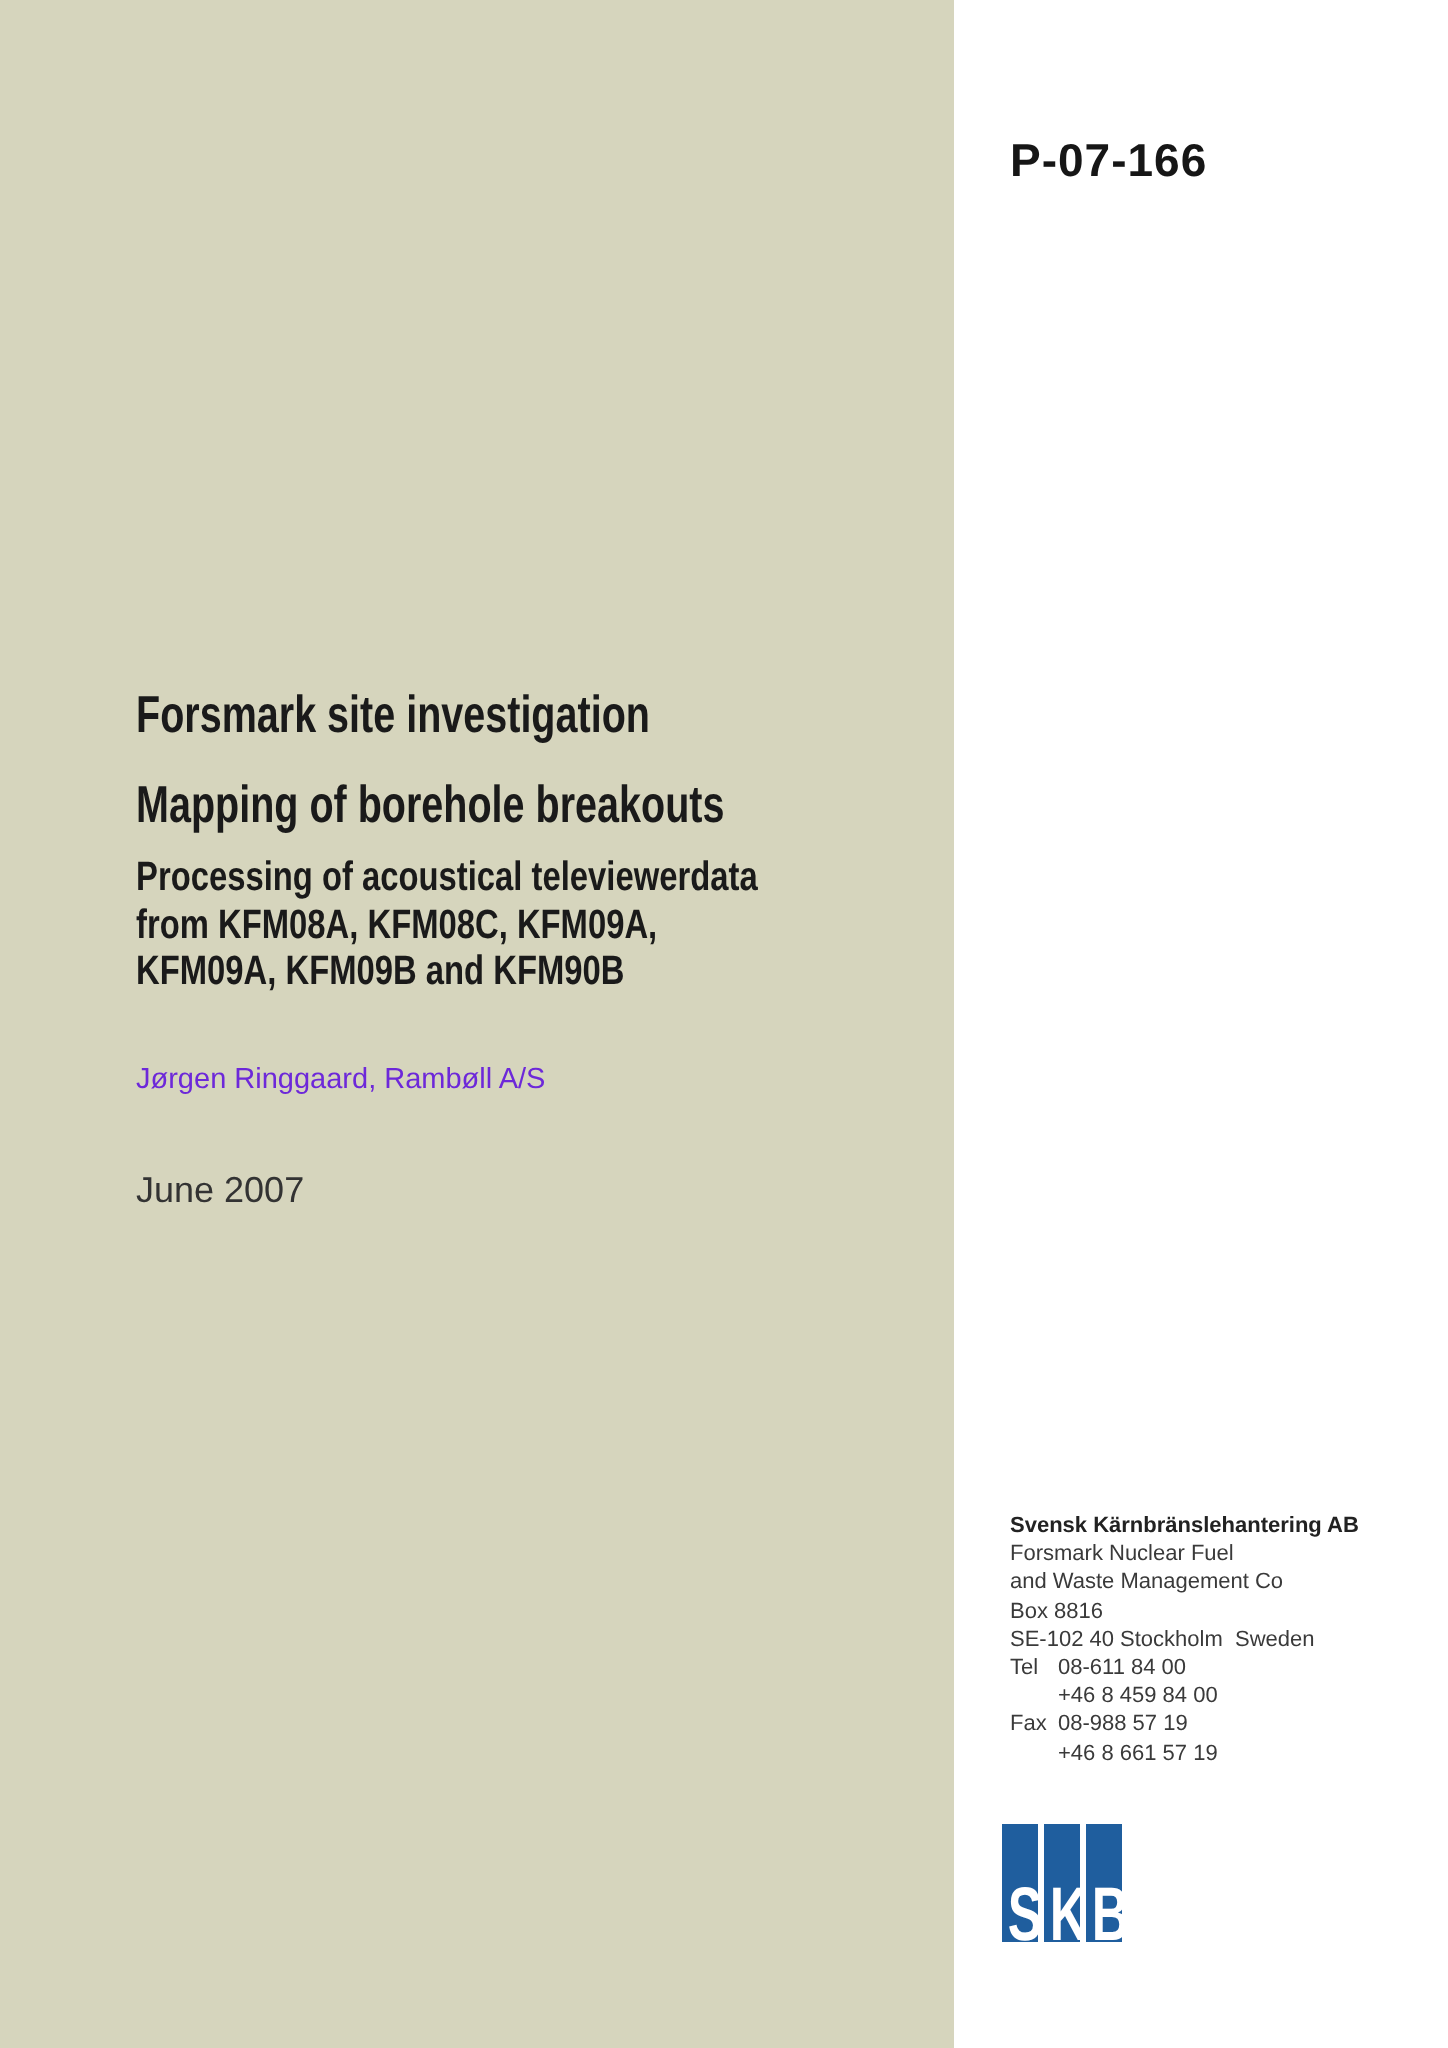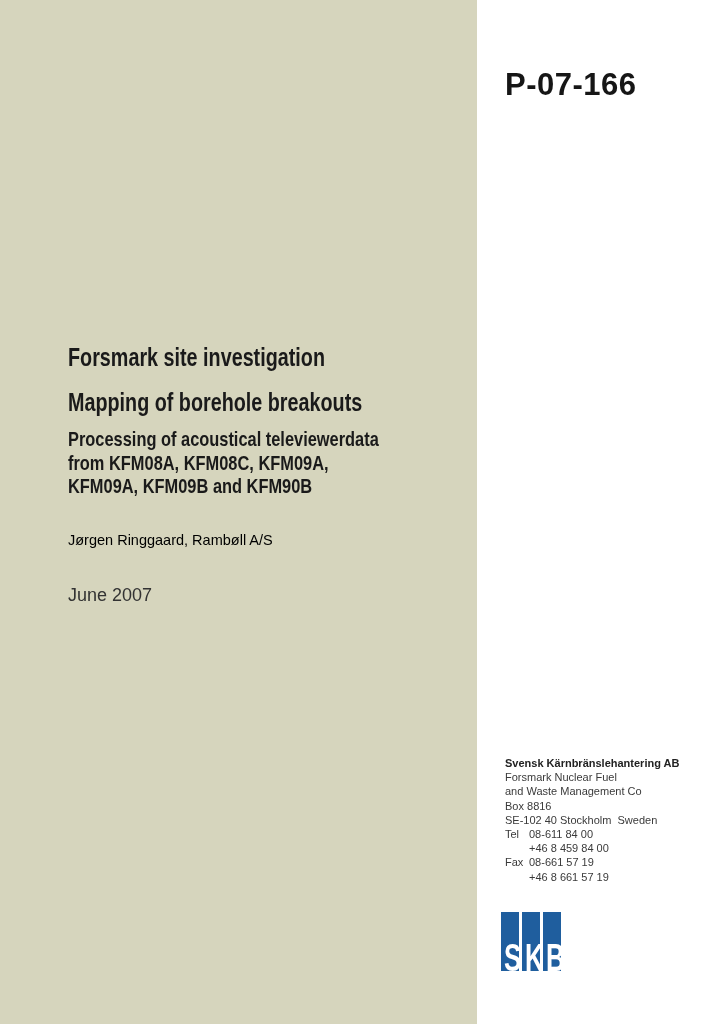--- a/index.html
+++ b/index.html
@@ -16,21 +16,21 @@
     background: #ffffff;
     overflow: hidden;
   }
   .accent-panel {
     position: absolute; left: 0; top: 0;
     width: 477px; height: 1024px;
     background: #d6d5bd;
   }
   .report-number {
     position: absolute; left: 505px; top: 67px;
-    font-size: 31px; font-weight: bold;
+    font-size: 23px; font-weight: bold;
     letter-spacing: 0.5px;
     color: #161616;
   }
   .series-title {
     position: absolute; left: 68px; top: 344px;
     font-size: 26px; font-weight: bold; line-height: 1;
     transform: scaleX(0.76); transform-origin: left top;
     white-space: nowrap; color: #1a1a1a;
   }
   .main-title {
@@ -40,21 +40,21 @@
     white-space: nowrap; color: #1a1a1a;
   }
   .subtitle {
     position: absolute; left: 68px; top: 427px;
     font-size: 20.5px; font-weight: bold; line-height: 23.5px;
     transform: scaleX(0.8); transform-origin: left top;
     white-space: nowrap; color: #1a1a1a;
   }
   .author {
     position: absolute; left: 68px; top: 532px;
-    font-size: 14.5px; color: #000000;
+    font-size: 14.5px; color: #6d28d9;
     white-space: nowrap;
   }
   .date {
     position: absolute; left: 68px; top: 585px;
     font-size: 18px; color: #333333;
     white-space: nowrap;
   }
   .contact-block {
     position: absolute; left: 505px; top: 756px;
     font-size: 11px; line-height: 14.2px;
@@ -117,21 +117,21 @@
     <div class="phone-row">
       <span class="phone-label">Tel</span>
       <span>08-611 84 00</span>
     </div>
     <div class="phone-row">
       <span class="phone-label"></span>
       <span>+46 8 459 84 00</span>
     </div>
     <div class="phone-row">
       <span class="phone-label">Fax</span>
-      <span>08-661 57 19</span>
+      <span>08-988 57 19</span>
     </div>
     <div class="phone-row">
       <span class="phone-label"></span>
       <span>+46 8 661 57 19</span>
     </div>
   </div>
 
   <div class="skb-logo">
     <div class="skb-bar">
       <span class="skb-letter">S</span>

